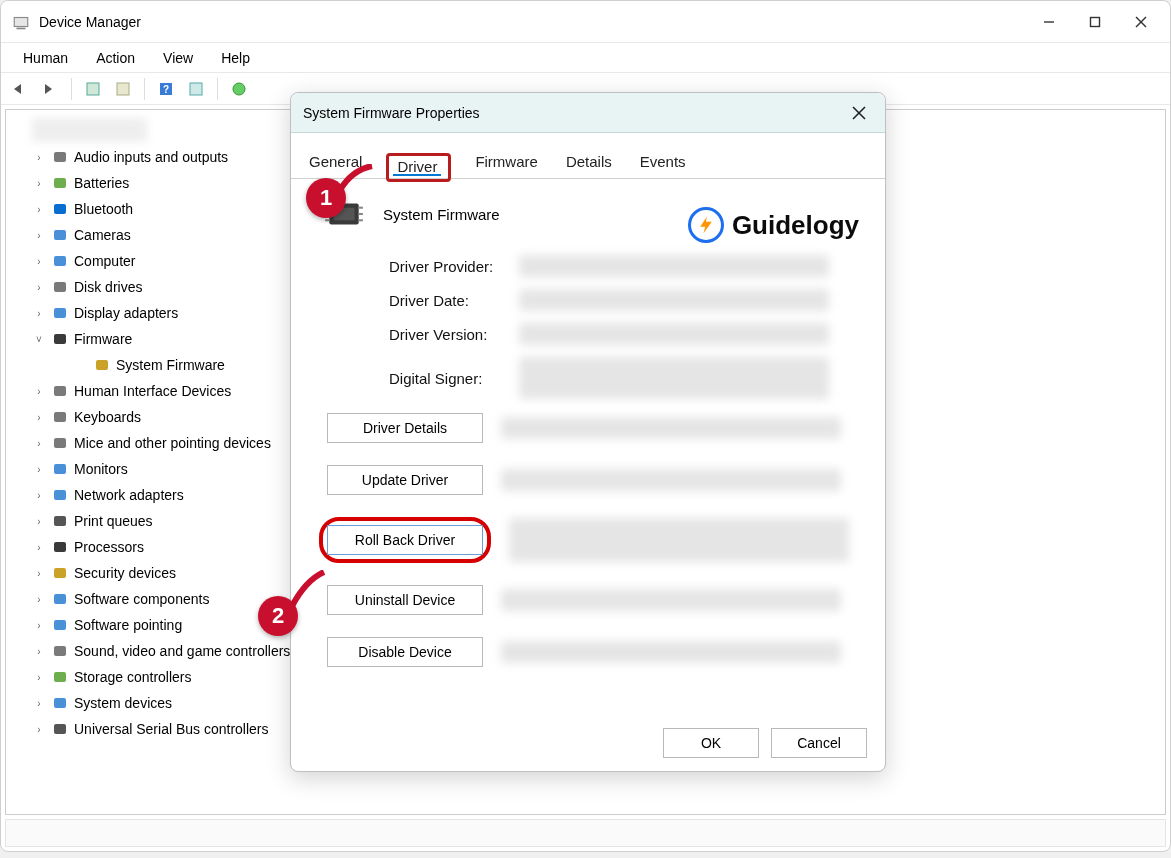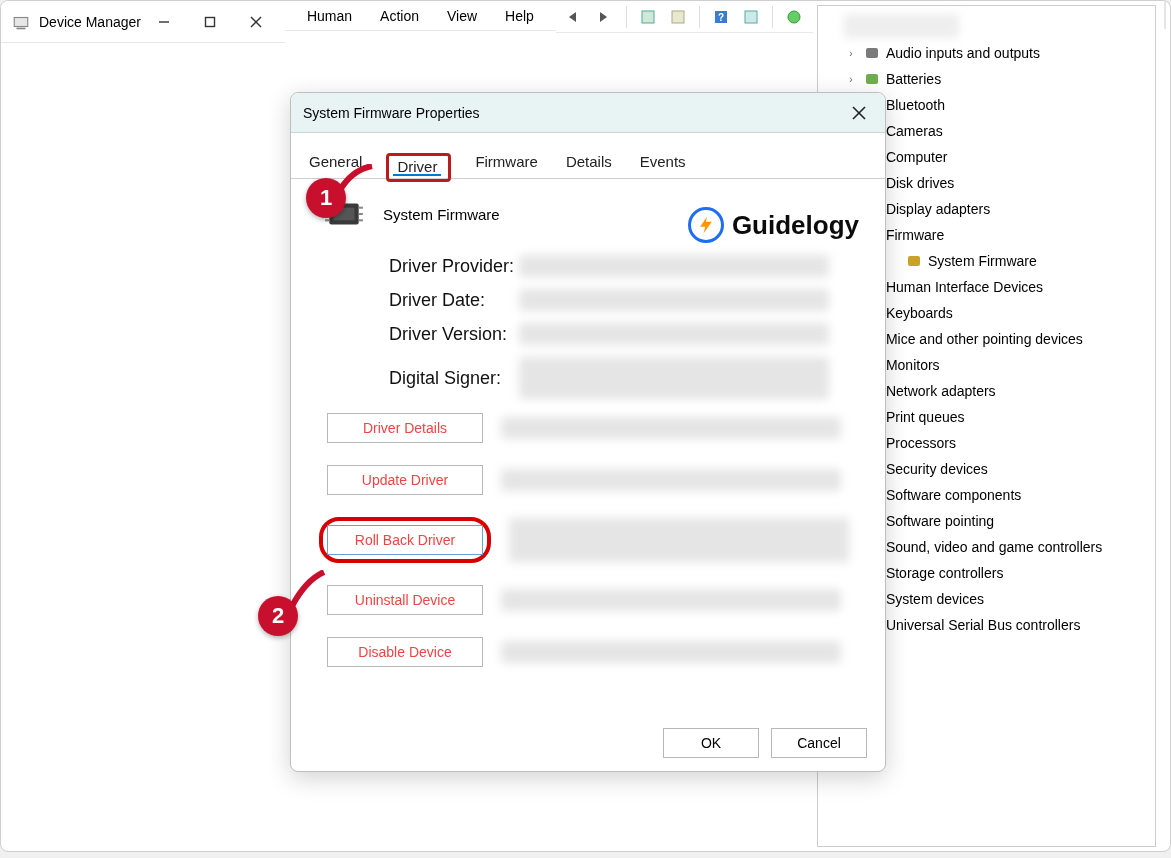--- a/index.html
+++ b/index.html
@@ -15,21 +15,21 @@
   }
   
   .main-window {
     position: absolute;
     top: 0; left: 0;
     width: 1171px; height: 852px;
     background: #fff;
     border: 1px solid #cfcfcf;
     border-radius: 8px;
     display: flex;
-    flex-direction: row;
+    flex-direction: column;
   }
   .titlebar {
     height: 42px;
     display: flex;
     align-items: center;
     padding: 0 6px 0 10px;
     background: #fff;
     border-bottom: 1px solid #e8e8e8;
     border-radius: 8px 8px 0 0;
   }
@@ -210,42 +210,42 @@
     display: flex; align-items: center; justify-content: center;
   }
   .info-rows {
     margin-left: 80px;
   }
   .info-row {
     display: flex;
     align-items: center;
     margin-bottom: 12px;
   }
-  .info-label { width: 130px; font-size: 18px; color: #111;}
+  .info-label { width: 130px; font-size: 15px; color: #111;}
   .info-blur {
     flex: 1; max-width: 310px;
     height: 22px;
     background: #e5e5e5;
     filter: blur(5px);
     border-radius: 3px;
   }
   .info-blur.lg { height: 42px; }
   .action-rows { margin-top: 14px; margin-left: 18px; }
   .action-row {
     display: flex;
     align-items: center;
     gap: 18px;
     margin-bottom: 22px;
   }
   .action-btn {
     width: 156px; height: 30px;
     background: #fff;
     border: 1px solid #b8b8b8;
     font-size: 14px;
-    color: #ef4444;
+    color: #000000;
     display: flex; align-items: center; justify-content: center;
   }
   .action-blur {
     flex: 1; max-width: 340px;
     height: 22px;
     background: #e5e5e5;
     filter: blur(5px);
     border-radius: 3px;
   }
   .action-blur.lg { height: 44px; }

